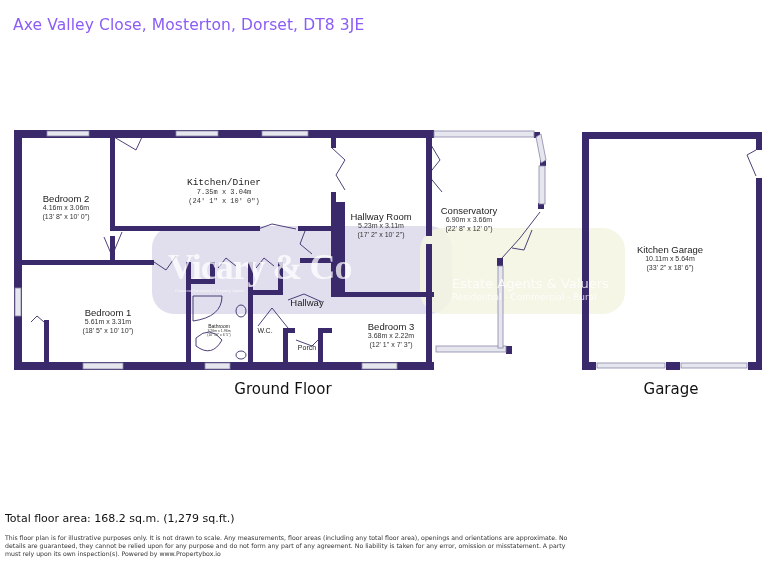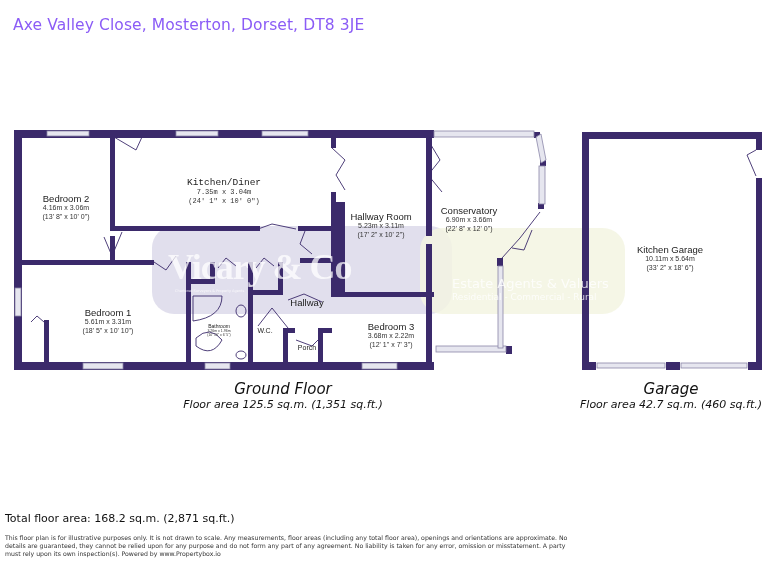--- a/index.html
+++ b/index.html
@@ -10,21 +10,21 @@
 
   svg.plan { position: absolute; left: 0; top: 0; }
 
   .room-label { position: absolute; text-align: center; font-family: "Liberation Sans", sans-serif; color: #222; white-space: nowrap; transform: translateX(-50%); }
   .room-label .name { font-size: 9.5px; line-height: 11px; }
   .room-label .dim { font-size: 7px; line-height: 8.5px; color: #333; }
   .room-label.small .name { font-size: 5px; line-height: 6px; }
   .room-label.small .dim { font-size: 3.5px; line-height: 4.2px; }
   .room-label.tiny .name { font-size: 7px; }
 
-  .floor-caption { position: absolute; text-align: center; transform: translateX(-50%); white-space: nowrap; font-style: italic; }
+  .floor-caption { position: absolute; text-align: center; transform: translateX(-50%); white-space: nowrap; }
   .floor-caption .fname { font-size: 15px; line-height: 18px; color: #111; }
   .floor-caption .farea { font-size: 11px; line-height: 14px; color: #111; }
 
   .total { position: absolute; left: 5px; top: 512px; font-size: 11px; color: #111; }
   .disclaimer { position: absolute; left: 5px; top: 534px; width: 570px; font-size: 6.2px; line-height: 8.2px; color: #333; }
 
   .wm { position: absolute; pointer-events: none; }
   .wm-main { left: 168px; top: 246px; font-family: Liberation Serif, serif; font-size: 36px; font-weight: bold; color: rgba(255,255,255,0.75); letter-spacing: -1px; }
   .wm-sub1 { left: 452px; top: 276px; font-size: 13px; color: rgba(255,255,255,0.8); text-align: center; }
   .wm-sub2 { left: 452px; top: 292px; font-size: 9px; color: rgba(255,255,255,0.8); }
@@ -187,21 +187,19 @@
   <div class="dim">(12' 1" x 7' 3")</div>
 </div>
 <div class="room-label" style="left:670px; top:244px;">
   <div class="name">Kitchen Garage</div>
   <div class="dim">10.11m x 5.64m</div>
   <div class="dim">(33' 2" x 18' 6")</div>
 </div>
 
 <div class="floor-caption" style="left:283px; top:380px;">
   <div class="fname">Ground Floor</div>
-  <div class="farea">Floor area 125.5 sq.m. (1,351 sq.ft.)</div>
 </div>
 <div class="floor-caption" style="left:671px; top:380px;">
   <div class="fname">Garage</div>
-  <div class="farea">Floor area 42.7 sq.m. (460 sq.ft.)</div>
-</div>
-
-<div class="total">Total floor area: 168.2 sq.m. (2,871 sq.ft.)</div>
+</div>
+
+<div class="total">Total floor area: 168.2 sq.m. (1,279 sq.ft.)</div>
 <div class="disclaimer">This floor plan is for illustrative purposes only. It is not drawn to scale. Any measurements, floor areas (including any total floor area), openings and orientations are approximate. No details are guaranteed, they cannot be relied upon for any purpose and do not form any part of any agreement. No liability is taken for any error, omission or misstatement. A party must rely upon its own inspection(s). Powered by www.Propertybox.io</div>
 
 </body></html>

